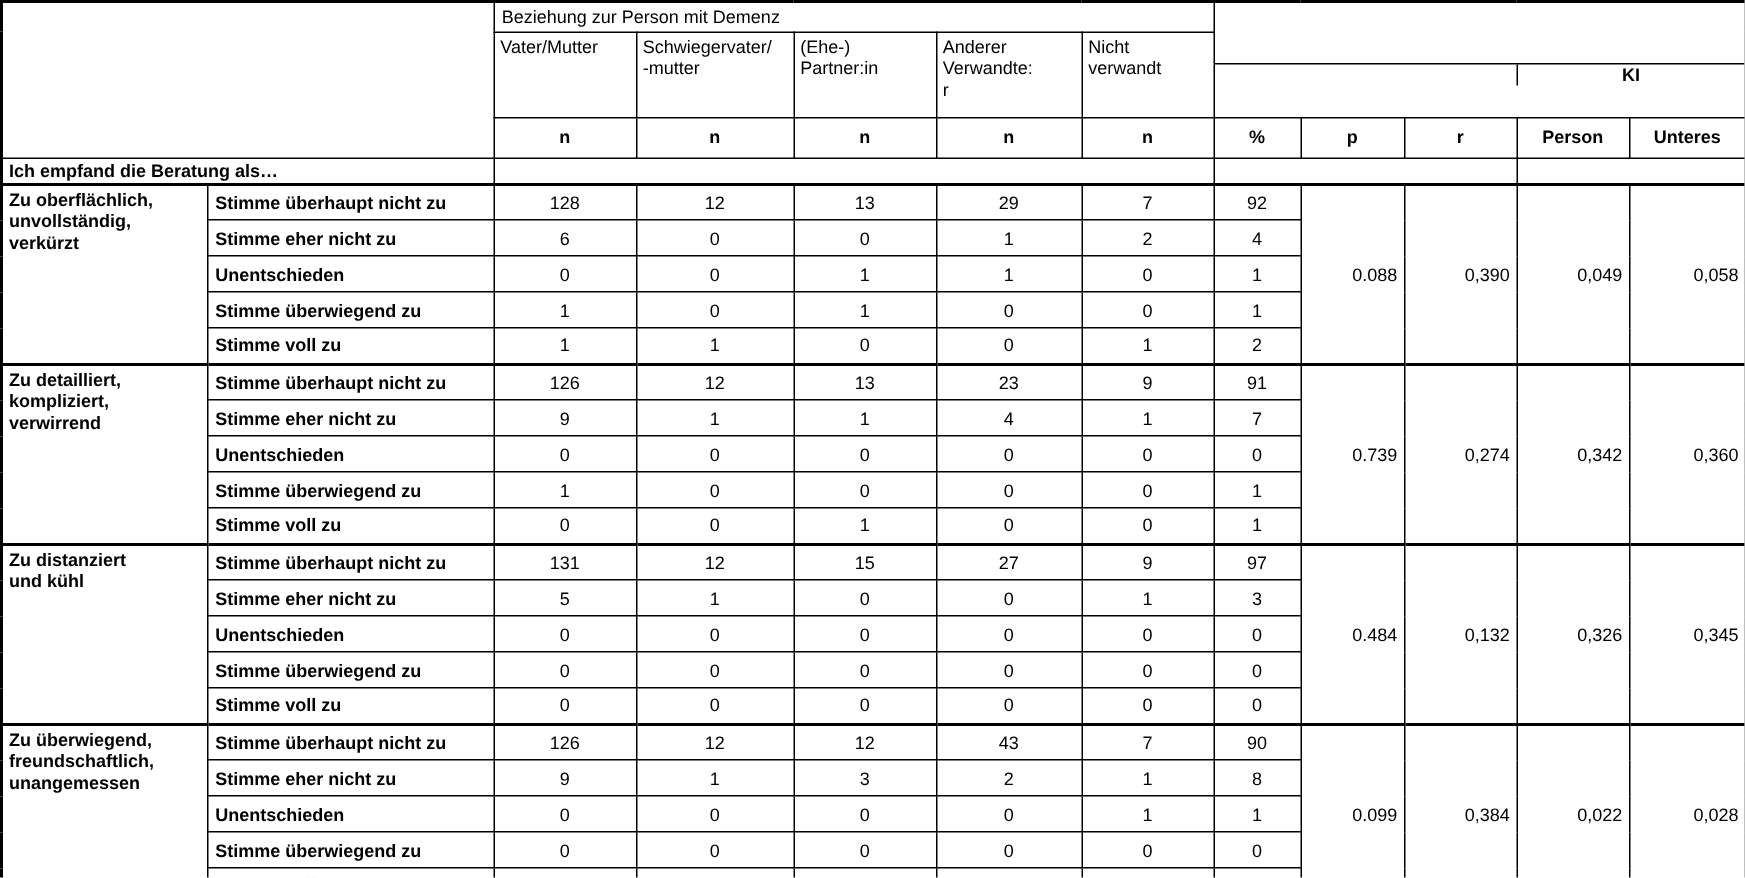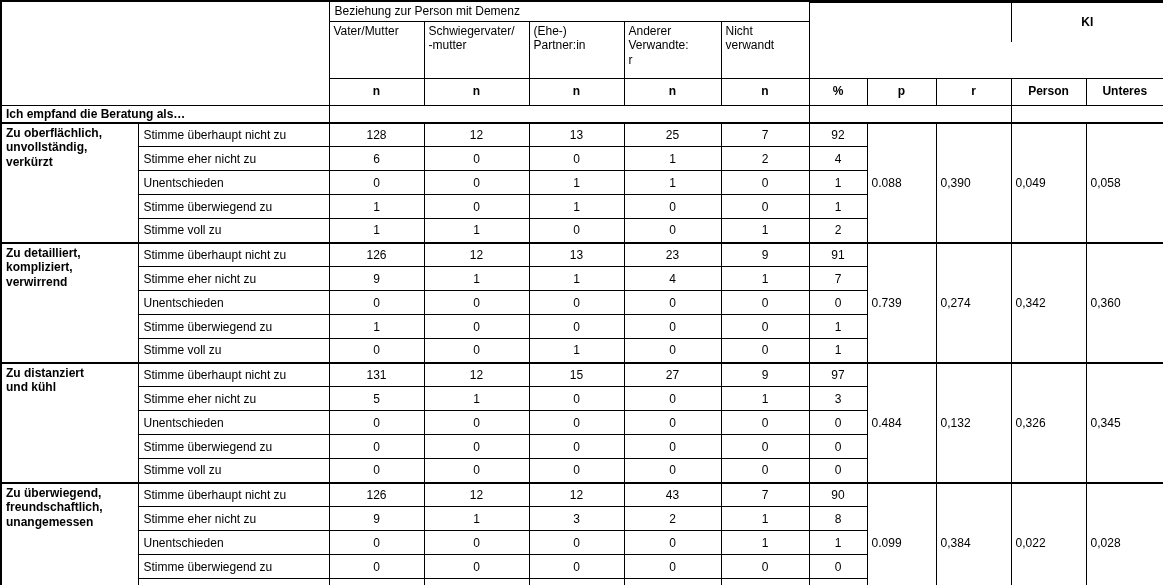--- a/index.html
+++ b/index.html
@@ -41,26 +41,26 @@
   .section-title { font-weight: bold; padding-left: 4px; }
   .section-row > td { border-bottom: 2px solid #000; }
   .block-first > td { border-top: 2px solid #000; }
   .block-label {
     font-weight: bold;
     vertical-align: top;
     white-space: pre-line;
     padding: 2px 4px;
     line-height: 1.2;
   }
-  .stmt { padding: 1px 5px; }
+  .stmt { padding: 1px 5px; font-weight: bold; }
   .num { text-align: center; }
-  .stat { text-align: left; vertical-align: middle; }
+  .stat { text-align: right; vertical-align: middle; }
   
   td.top-right { padding: 0; vertical-align: top; }
-  .tr-wrap { display: flex; flex-direction: row; height: 100%; width: 100%; }
+  .tr-wrap { display: flex; flex-direction: column; height: 100%; width: 100%; }
   .tr-top { height: 40px; }
   .tr-bottom { flex: 1; border-top: 1px solid #000; display: flex; }
   .tr-stats { width: 201px; }
   .tr-ki {
     flex: 1;
     border-left: 1px solid #000;
     display: flex; align-items: center; justify-content: center;
     font-weight: bold;
   }
 </style>
@@ -131,21 +131,21 @@
   <tbody id="blocks-body">
 
   <tr class="block-first">
         <td class="block-label" rowspan="5">Zu oberflächlich,
 unvollständig,
 verkürzt</td>
         <td class="stmt">Stimme überhaupt nicht zu</td>
         <td class="num">128</td>
         <td class="num">12</td>
         <td class="num">13</td>
-        <td class="num">25</td>
+        <td class="num">29</td>
         <td class="num">7</td>
         <td class="num">92</td>
         <td class="stat" rowspan="5">0.088</td>
         <td class="stat" rowspan="5">0,390</td>
         <td class="stat" rowspan="5">0,049</td>
         <td class="stat" rowspan="5">0,058</td>
       </tr>
       <tr>
         <td class="stmt">Stimme eher nicht zu</td>
         <td class="num">6</td>

